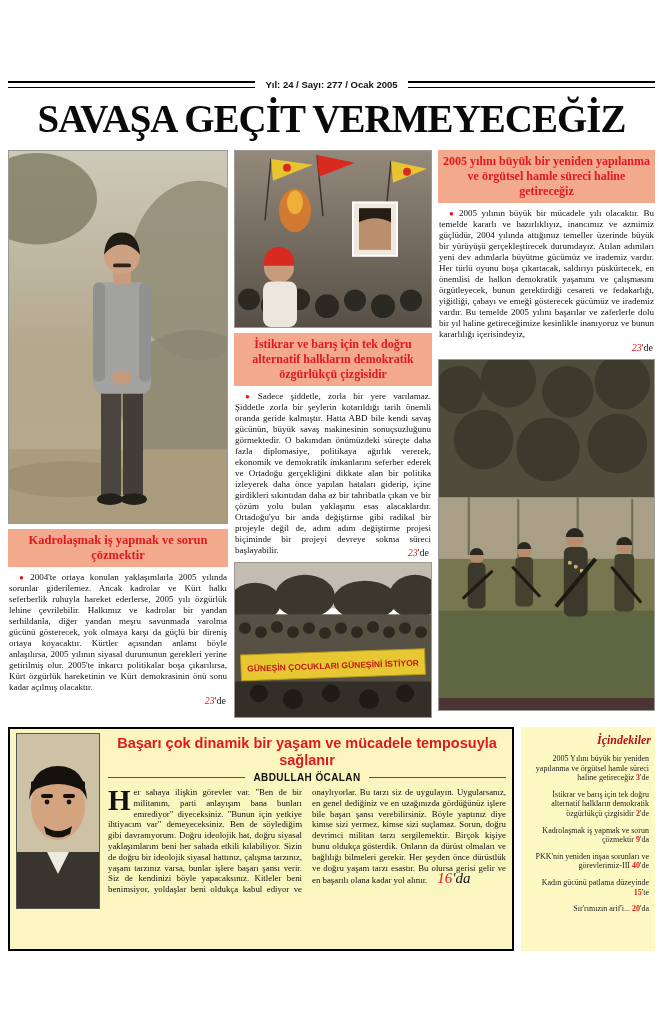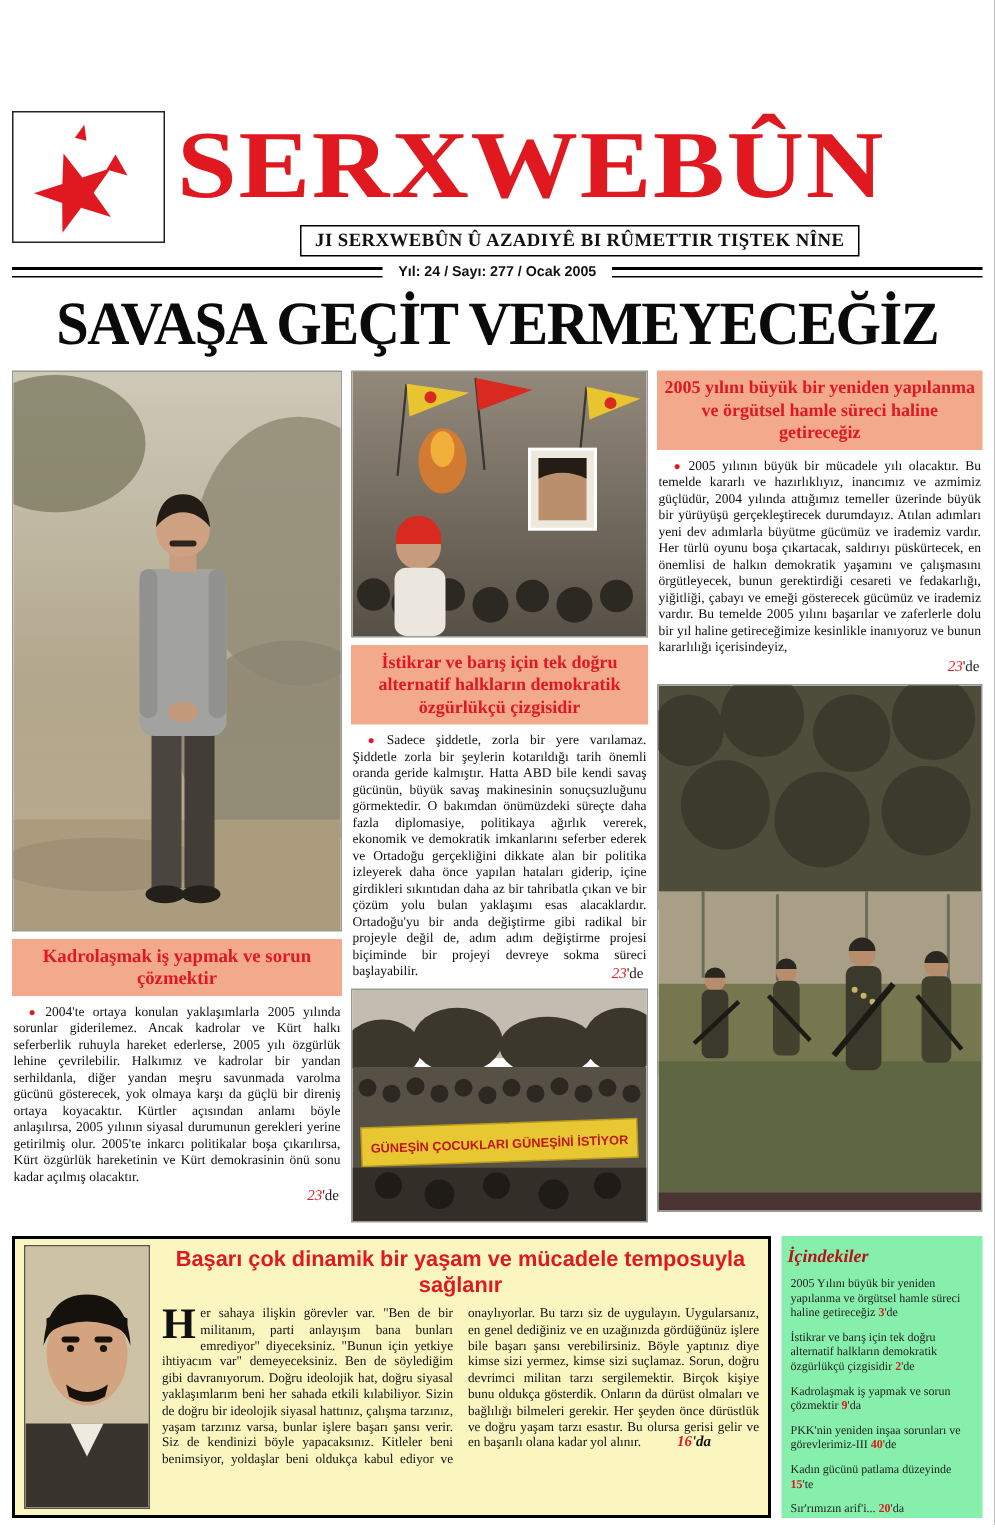--- a/index.html
+++ b/index.html
@@ -42,67 +42,52 @@
   .body-text{
     margin:5px 1px 0 1px; text-align:justify; font-size:9px; line-height:11px;
   }
   .bullet{color:#e0181f; font-size:8px; padding:0 3px 0 10px;}
   .jump-line{text-align:right; font-size:10px; font-weight:normal; margin:2px 2px 0 0;}
   .jump-num{color:#e0181f; font-style:italic;}
   .jump-suffix{color:#222;}
   .mid-photo2{margin-top:6px;}
   .right-photo{margin-top:6px;}
   
-  .bottom{display:flex; gap:7px; margin-top:9px; height:188px;}
+  .bottom{display:flex; gap:7px; margin-top:9px; height:224px;}
   .feature-box{
     width:506px; box-sizing:border-box; border:2px solid #000; background:#fbf6bf;
     padding:4px 6px; display:flex; gap:8px;
   }
   .feature-photo{width:82px; flex:0 0 auto; border:1px solid #555; align-self:stretch;}
   .feature-main{flex:1; min-width:0;}
   .feature-title{
     color:#e0181f; font-weight:bold; text-align:center; font-size:14.5px; line-height:17px;
     font-family:"Liberation Sans","DejaVu Sans",sans-serif; margin-top:2px;
   }
   .author-row{display:flex; align-items:center; gap:8px; margin-top:3px;}
   .author-rule{flex:1; height:1px; background:#555;}
   .author-name{font-weight:bold; font-size:10px; letter-spacing:.4px; white-space:nowrap;
     font-family:"Liberation Sans","DejaVu Sans",sans-serif;}
   .feature-cols{column-count:2; column-gap:10px; margin-top:4px;
     font-size:8.8px; line-height:10.8px; text-align:justify;}
   .dropcap{float:left; font-size:29px; line-height:24px; font-weight:bold; padding:1px 3px 0 0;}
-  .feature-jump{font-weight:bold; font-size:10px; font-style:italic; margin-left:24px;}
+  .feature-jump{font-weight:normal; font-size:15px; font-style:italic; margin-left:10px;}
   
-  .contents-box{flex:1; background:#86efac; box-sizing:border-box; padding:6px 4px;
-    text-align:left; overflow:hidden;font-family:Liberation Serif, serif;}
+  .contents-box{flex:1; background:#fef9c3; box-sizing:border-box; padding:6px 4px;
+    text-align:right; overflow:hidden;font-family:Liberation Serif, serif;}
   .contents-title{color:#b5121a; font-weight:bold; font-style:italic; font-size:12px; margin-bottom:6px;}
   .contents-item{font-size:8px; line-height:9.6px; margin:0 2px 7px 2px; color:#222;}
   .contents-num{color:#e0181f; font-weight:bold;}
 </style>
 </head>
 <body>
 
 <div class="page">
 
   <div class="masthead">
-    <div class="masthead-row">
-      <div class="logo-box">
-        <svg width="96" height="82" viewBox="0 0 96 82">
-          <polygon points="44,6 48,16 40,16" fill="#e0181f" transform="rotate(14 44 11)"></polygon>
-          <polygon points="66,26 74,40 60,36" fill="#e0181f"></polygon>
-          <g transform="rotate(-18 40 52)">
-            <polygon fill="#e0181f" points="40,24 47,43 67,43 51,55 57,74 40,62 23,74 29,55 13,43 33,43"></polygon>
-          </g>
-        </svg>
-      </div>
-      <div class="title-col">
-        <div class="paper-title">SERXWEBÛN</div>
-        <div class="subtitle-box">JI SERXWEBÛN Û AZADIYÊ BI RÛMETTIR TIŞTEK NÎNE</div>
-      </div>
-    </div>
     <div class="issue-row">
       <div class="issue-rule"></div>
       <div class="issue-text">Yıl: 24 / Sayı: 277 / Ocak 2005</div>
       <div class="issue-rule"></div>
     </div>
     <div class="main-headline">SAVAŞA GEÇİT VERMEYECEĞİZ</div>
   </div>
 
   <div class="cols">
 
@@ -285,20 +270,25 @@
         <path d="M12,66 q2,-34 29,-34 q27,0 29,34 q-6,-18 -29,-18 q-23,0 -29,18Z" fill="#15120e"></path>
         <path d="M14,58 q27,-16 54,0 l0,-10 q-27,-14 -54,0Z" fill="#15120e"></path>
         <rect x="24" y="60" width="12" height="4" rx="2" fill="#15120e"></rect>
         <rect x="46" y="60" width="12" height="4" rx="2" fill="#15120e"></rect>
         <circle cx="30" cy="68" r="2.4" fill="#1a140e"></circle>
           <circle cx="52" cy="68" r="2.4" fill="#1a140e"></circle>
         <path d="M27,92 q14,10 28,0 l-2,8 q-12,7 -24,0Z" fill="#15120e"></path>
       </svg>
       <div class="feature-main">
         <div class="feature-title">Başarı çok dinamik bir yaşam ve mücadele temposuyla sağlanır</div>
+        <div class="author-row">
+          <div class="author-rule"></div>
+          <div class="author-name">ABDULLAH ÖCALAN</div>
+          <div class="author-rule"></div>
+        </div>
         <div class="feature-cols">
           <span class="dropcap">H</span><span>er sahaya ilişkin görevler var. "Ben de bir militanım, parti anlayışım bana bunları emrediyor" diyeceksiniz. "Bunun için yetkiye ihtiyacım var" demeyeceksiniz. Ben de söylediğim gibi davranıyorum. Doğru ideolojik hat, doğru siyasal yaklaşımlarım beni her sahada etkili kılabiliyor. Sizin de doğru bir ideolojik siyasal hattınız, çalışma tarzınız, yaşam tarzınız varsa, bunlar işlere başarı şansı verir. Siz de kendinizi böyle yapacaksınız. Kitleler beni benimsiyor, yoldaşlar beni oldukça</span>
           <span>kabul ediyor ve onaylıyorlar. Bu tarzı siz de uygulayın. Uygularsanız, en genel dediğiniz ve en uzağınızda gördüğünüz işlere bile başarı şansı verebilirsiniz. Böyle yaptınız diye kimse sizi yermez, kimse sizi suçlamaz. Sorun, doğru devrimci militan tarzı sergilemektir. Birçok kişiye bunu oldukça gösterdik. Onların da dürüst olmaları ve bağlılığı bilmeleri gerekir. Her şeyden önce dürüstlük ve doğru yaşam tarzı esastır. Bu olursa gerisi gelir ve en başarılı olana kadar yol alınır.</span><span class="feature-jump"><span class="jump-num">16</span><span>'da</span></span>
         </div>
       </div>
     </div>
 
     <div class="contents-box">
       <div class="contents-title">İçindekiler</div>
       <div class="contents-item"><span>2005 Yılını büyük bir yeniden yapılanma ve örgütsel hamle süreci haline getireceğiz </span><span class="contents-num">3</span><span>'de</span></div>

